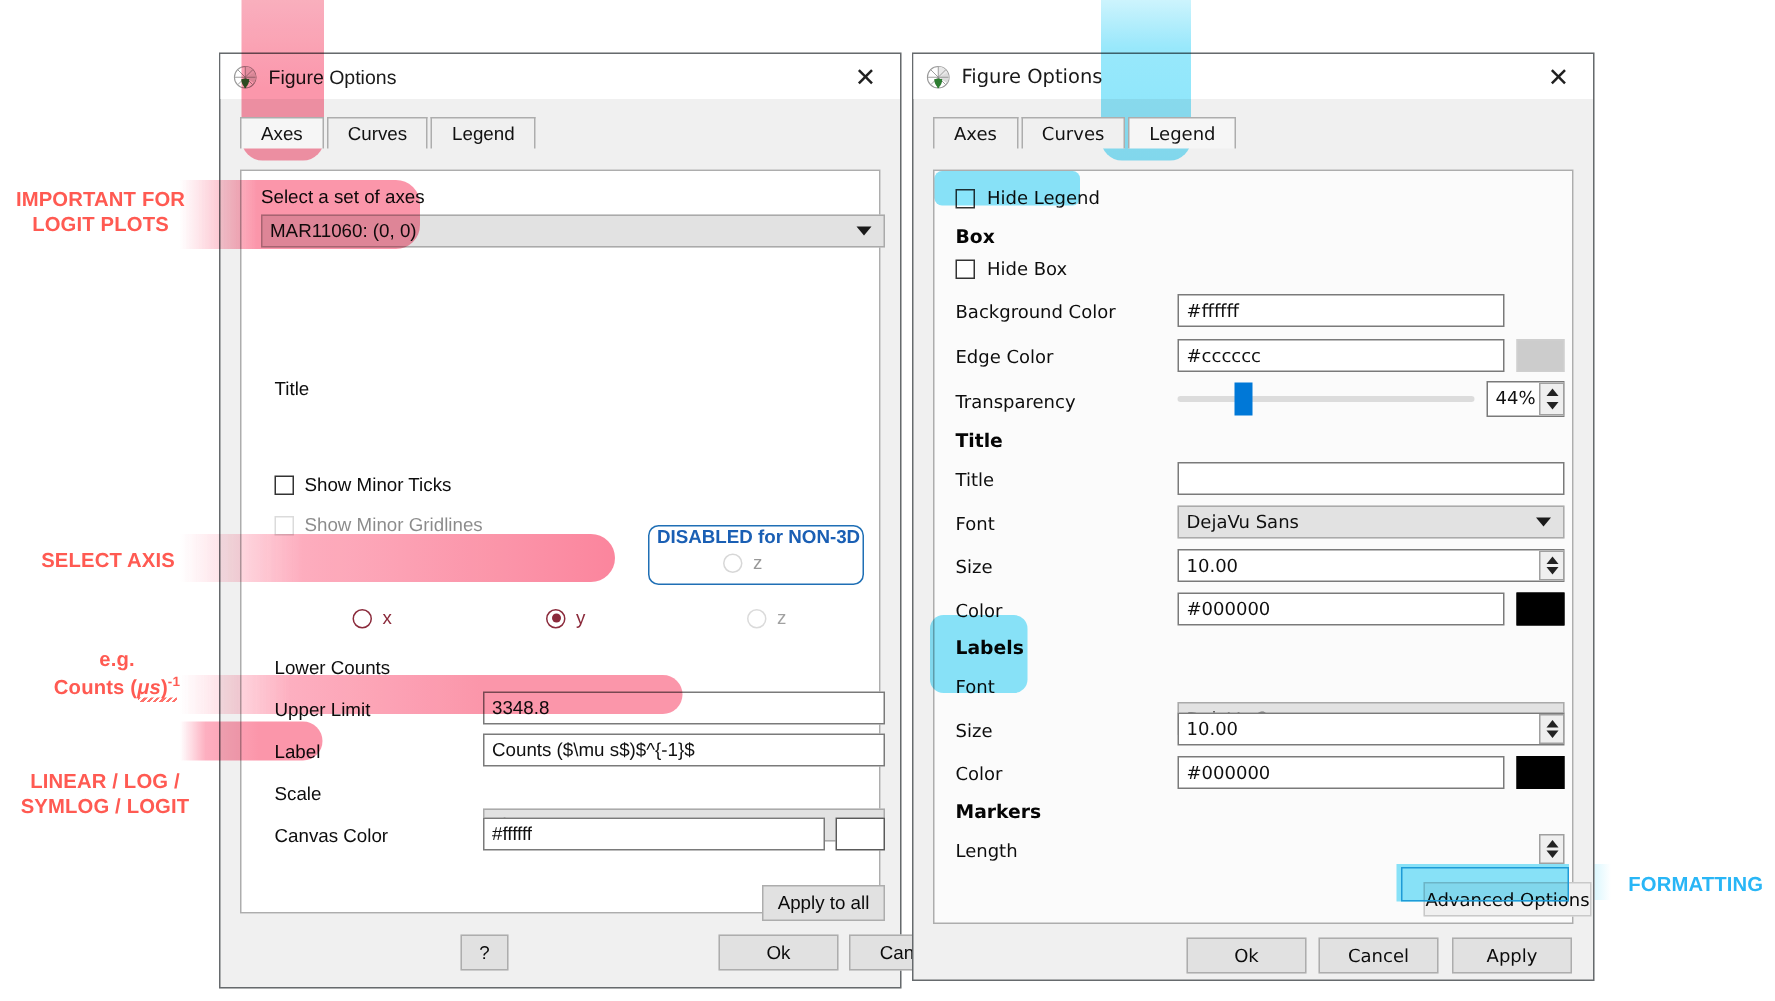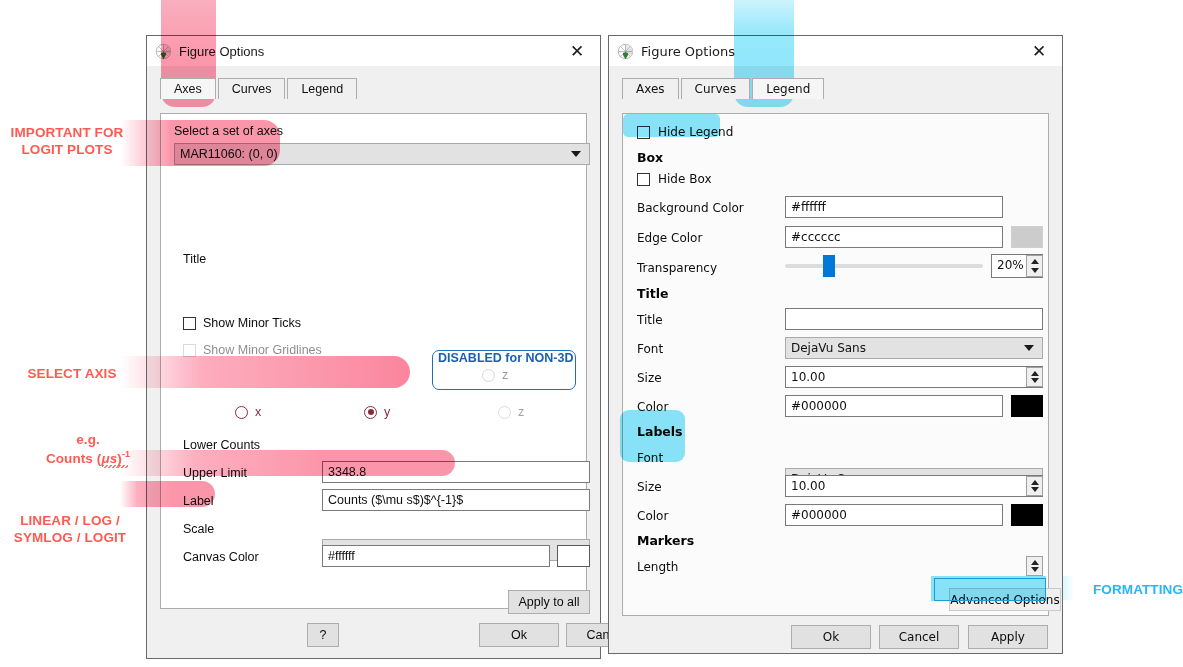--- a/index.html
+++ b/index.html
@@ -149,32 +149,32 @@
   }
 </style>
 </head>
 <body>
 
 <div class="anno" style="left:2px;top:125px;width:130px;white-space:pre-line;">IMPORTANT FOR
 LOGIT PLOTS</div>
 
 <div class="anno" style="left:2px;top:366px;width:140px;">SELECT AXIS</div>
 
-<div class="anno" style="left:18px;top:432px;width:140px;">
+<div class="anno" style="left:8px;top:432px;width:140px;">
   <div>e.g.</div>
   <div style="position:relative;display:inline-block;">
     <span>Counts (</span><span style="font-style:italic;">μs</span><span>)</span><sup style="font-size:9px;">-1</sup>
     <span class="squig" style="left:56px;bottom:-1px;"></span>
   </div>
 </div>
 
 <div class="anno" style="left:0px;top:513px;width:140px;white-space:pre-line;">LINEAR / LOG /
 SYMLOG / LOGIT</div>
 
-<div class="anno cy" style="left:1078px;top:582px;width:105px;text-align:right;">FORMATTING</div>
+<div class="anno cy" style="left:1078px;top:582px;width:105px;text-align:center;">FORMATTING</div>
 
 <div class="hl" style="left:1034px;top:576px;width:40px;height:24px;
             background:linear-gradient(to right,#7fe3fb,rgba(127,227,251,0));"></div>
 
 <div class="dialog d1" style="left:146px;top:35px;width:455px;height:624px;">
 
   <div class="titlebar">
     <span class="mpl-icon">
       <svg viewBox="0 0 24 24" width="17" height="17">
         <circle cx="12" cy="12" r="10.2" fill="#ffffff" stroke="#9a9a9a" stroke-width="1"></circle>
@@ -300,21 +300,21 @@
     <div class="lbl abs" style="left:14px;top:117px;">Edge Color</div>
     <div class="field abs" style="left:162px;top:112px;width:218px;">#cccccc</div>
     <div class="swatch abs" style="left:388px;top:112px;width:32px;height:22px;background:#cccccc;border-color:#cfcfcf;"></div>
 
     <div class="lbl abs" style="left:14px;top:147px;">Transparency</div>
     <div class="abs" style="left:162px;top:140px;width:198px;height:24px;">
       <div class="slider-track" style="left:0;right:0;"></div>
       <div class="slider-handle" style="left:38px;top:1px;"></div>
     </div>
     <div class="field abs" style="left:368px;top:140px;width:52px;height:24px;position:absolute;">
-      <span>20%</span>
+      <span>44%</span>
     </div>
     <div class="spin abs" style="left:403px;top:141px;height:22px;width:17px;top:141px;">
       <i class="up"></i>
       <i class="dn"></i>
     </div>
 
     <div class="hdr abs" style="left:14px;top:172px;">Title</div>
 
     <div class="lbl abs" style="left:14px;top:199px;">Title</div>
     <div class="field abs" style="left:162px;top:194px;width:258px;"></div>

